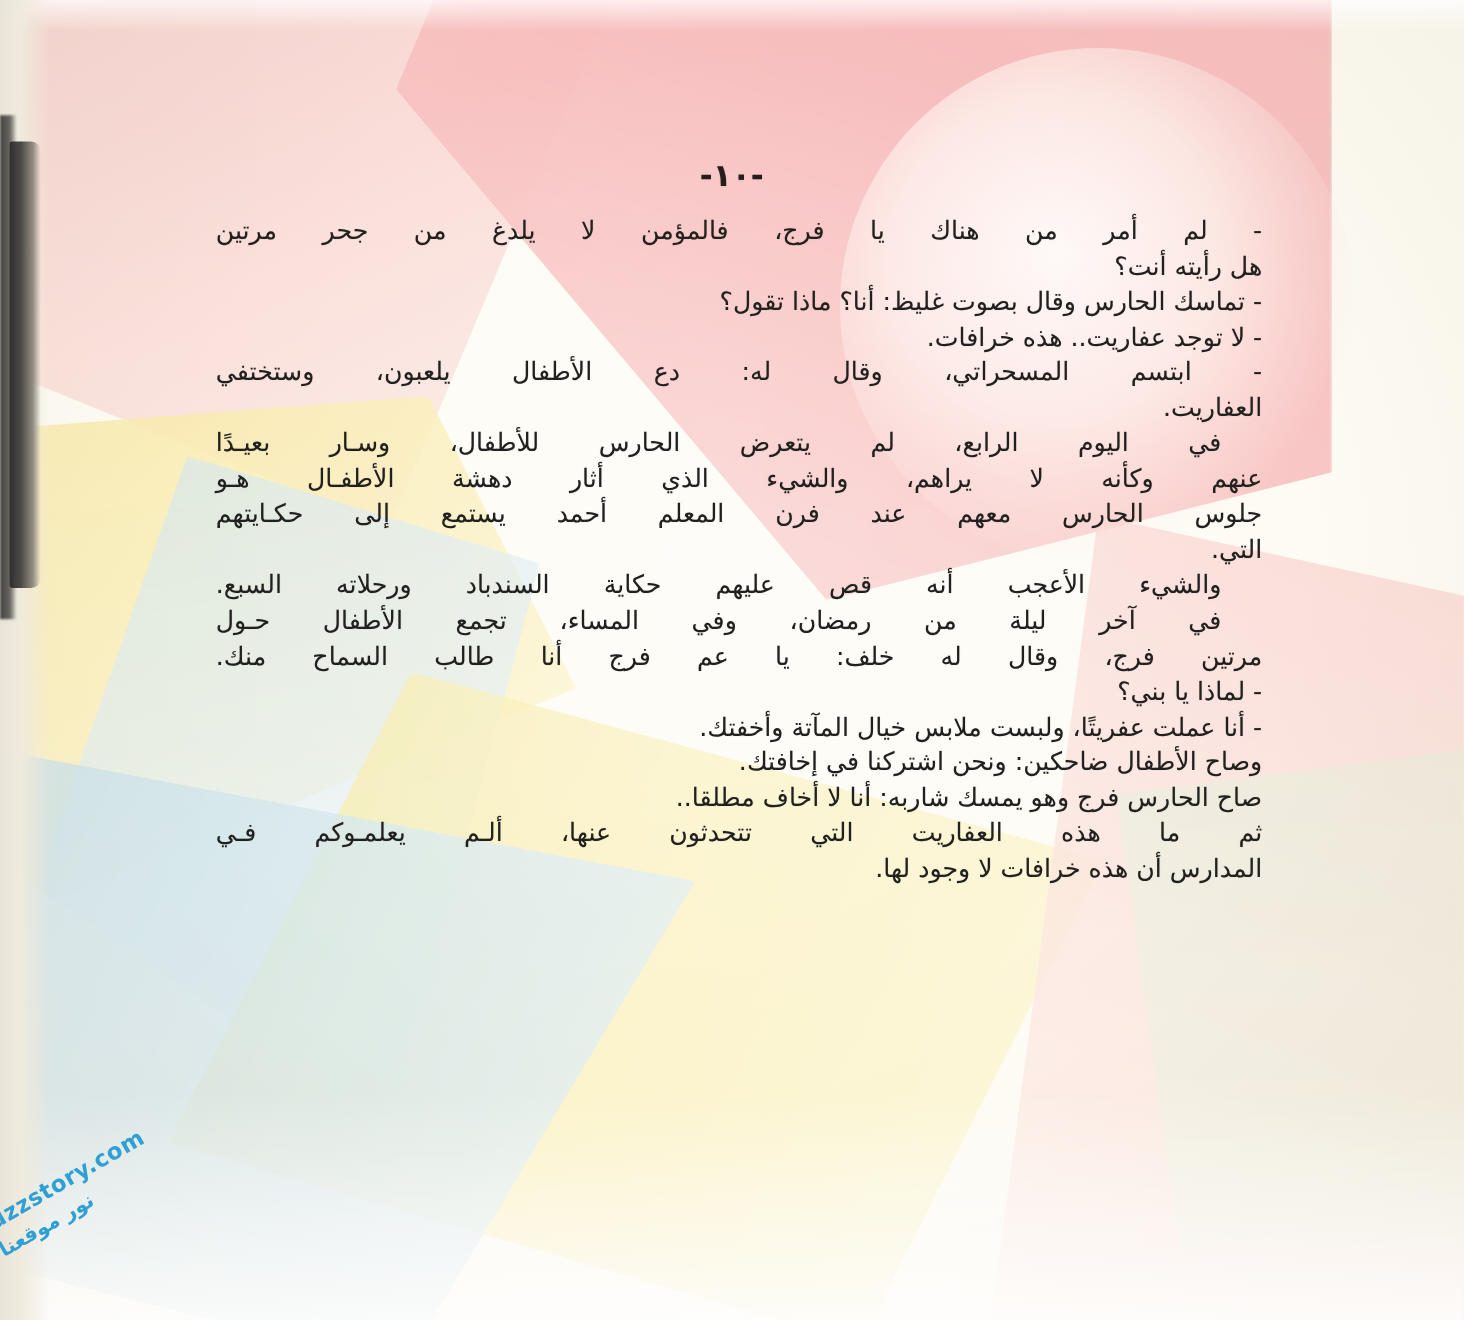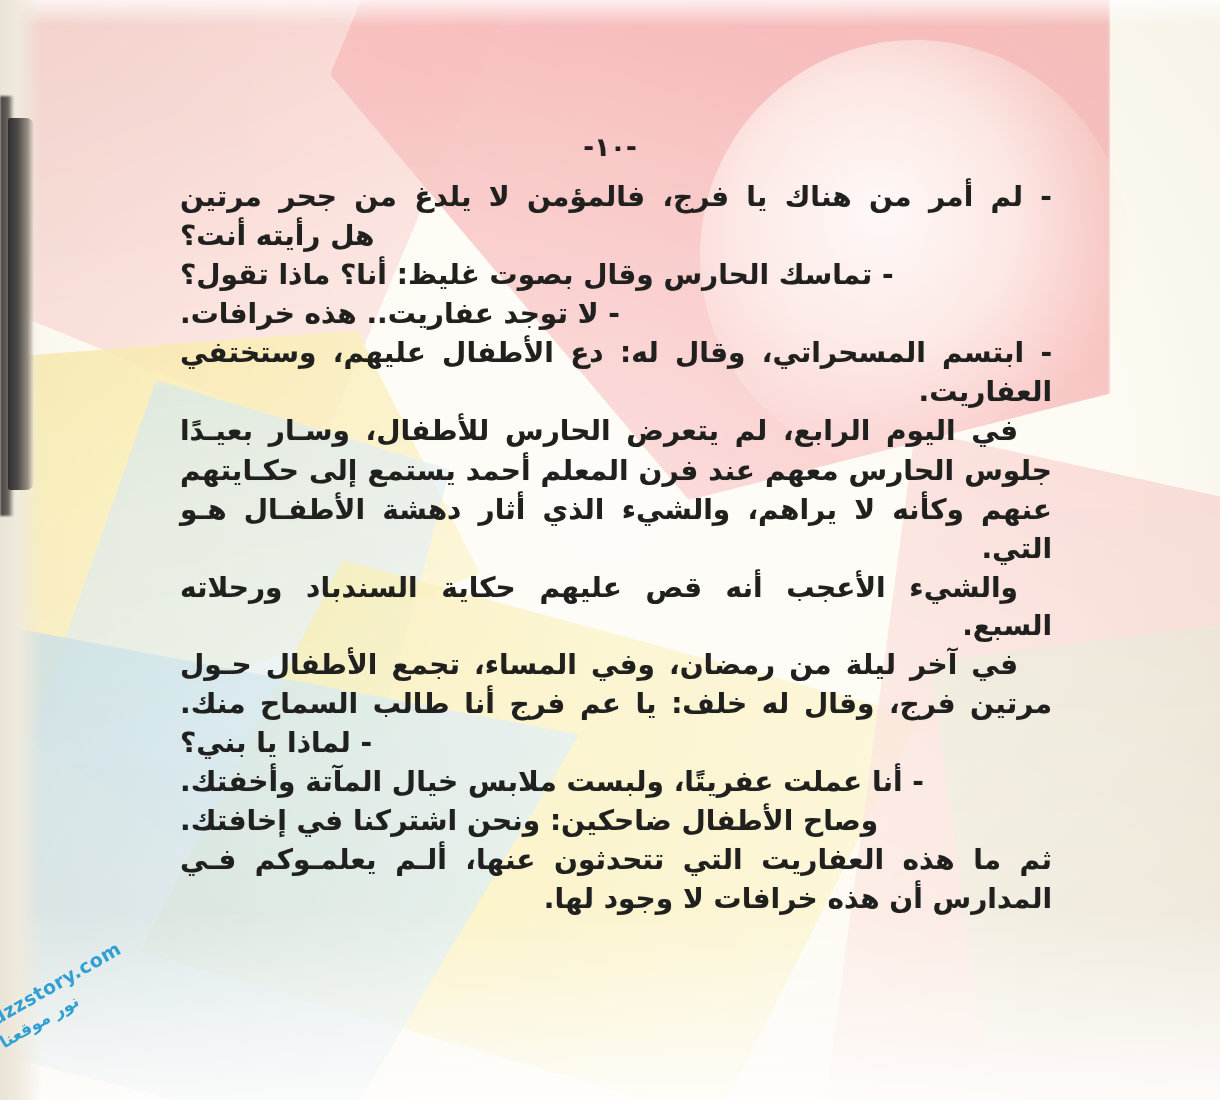--- a/index.html
+++ b/index.html
@@ -203,37 +203,37 @@
     color: #241f1c;
     letter-spacing: 2px;
     text-shadow: 0 0 1px rgba(0,0,0,0.25);
   }
   .body-text {
     position: absolute;
     top: 178px;
     right: 168px;
     width: 872px;
     color: #20201e;
-    font-size: 28px;
-    font-weight: 700;
+    font-size: 21px;
+    font-weight: 400;
     line-height: 1.36;
     text-align: justify;
     text-shadow: 0 0 1px rgba(0,0,0,0.18);
   }
   p {
     margin: 0 0 1px 0;
   }
   .dash-line {
     text-align: justify;
   }
   .indent {
     text-indent: 34px;
   }
   .center-end {
-    text-align: left;
+    text-align: right;
   }
   .right-end {
     text-align: right;
   }
   .para-gap {
   }
   .stretch {
     text-align-last: justify;
   }
 
@@ -296,34 +296,35 @@
   <div class="content">
 
     <div class="page-number">-١٠-</div>
 
     <div class="body-text">
 
       <p class="dash-line stretch">- لم أمر من هناك يا فرج، فالمؤمن لا يلدغ من جحر مرتين</p>
       <p class="center-end">هل رأيته أنت؟</p>
       <p class="center-end">- تماسك الحارس وقال بصوت غليظ: أنا؟ ماذا تقول؟</p>
       <p class="center-end">- لا توجد عفاريت.. هذه خرافات.</p>
-      <p class="stretch">- ابتسم المسحراتي، وقال له: دع الأطفال عليهم، وستختفي</p>
+      <p class="stretch">- ابتسم المسحراتي، وقال له: دع الأطفال يلعبون، وستختفي</p>
       <p class="right-end">العفاريت.</p>
 
       <p class="stretch para-gap indent">في اليوم الرابع، لم يتعرض الحارس للأطفال، وسـار بعيـدًا</p>
+      <p class="stretch">عنهم وكأنه لا يراهم، والشيء الذي أثار دهشة الأطفـال هـو</p>
       <p class="stretch">جلوس الحارس معهم عند فرن المعلم أحمد يستمع إلى حكـايتهم</p>
-      <p class="stretch">عنهم وكأنه لا يراهم، والشيء الذي أثار دهشة الأطفـال هـو</p>
       <p class="right-end">التي.</p>
 
       <p class="stretch para-gap indent">والشيء الأعجب أنه قص عليهم حكاية السندباد ورحلاته السبع.</p>
       <p class="stretch indent">في آخر ليلة من رمضان، وفي المساء، تجمع الأطفال حـول</p>
       <p class="stretch">مرتين فرج، وقال له خلف: يا عم فرج أنا طالب السماح منك.</p>
       <p class="center-end">- لماذا يا بني؟</p>
       <p class="center-end">- أنا عملت عفريتًا، ولبست ملابس خيال المآتة وأخفتك.</p>
       <p class="center-end">وصاح الأطفال ضاحكين: ونحن اشتركنا في إخافتك.</p>
+      <p class="center-end">صاح الحارس فرج وهو يمسك شاربه: أنا لا أخاف مطلقا..</p>
       <p class="stretch">ثم ما هذه العفاريت التي تتحدثون عنها، ألـم يعلمـوكم فـي</p>
       <p class="right-end">المدارس أن هذه خرافات لا وجود لها.</p>
 
     </div>
 
     <div class="watermark">
       <div class="wm-line1">kidzzstory.com</div>
       <div class="wm-line2">نور موقعنا</div>
     </div>
 

